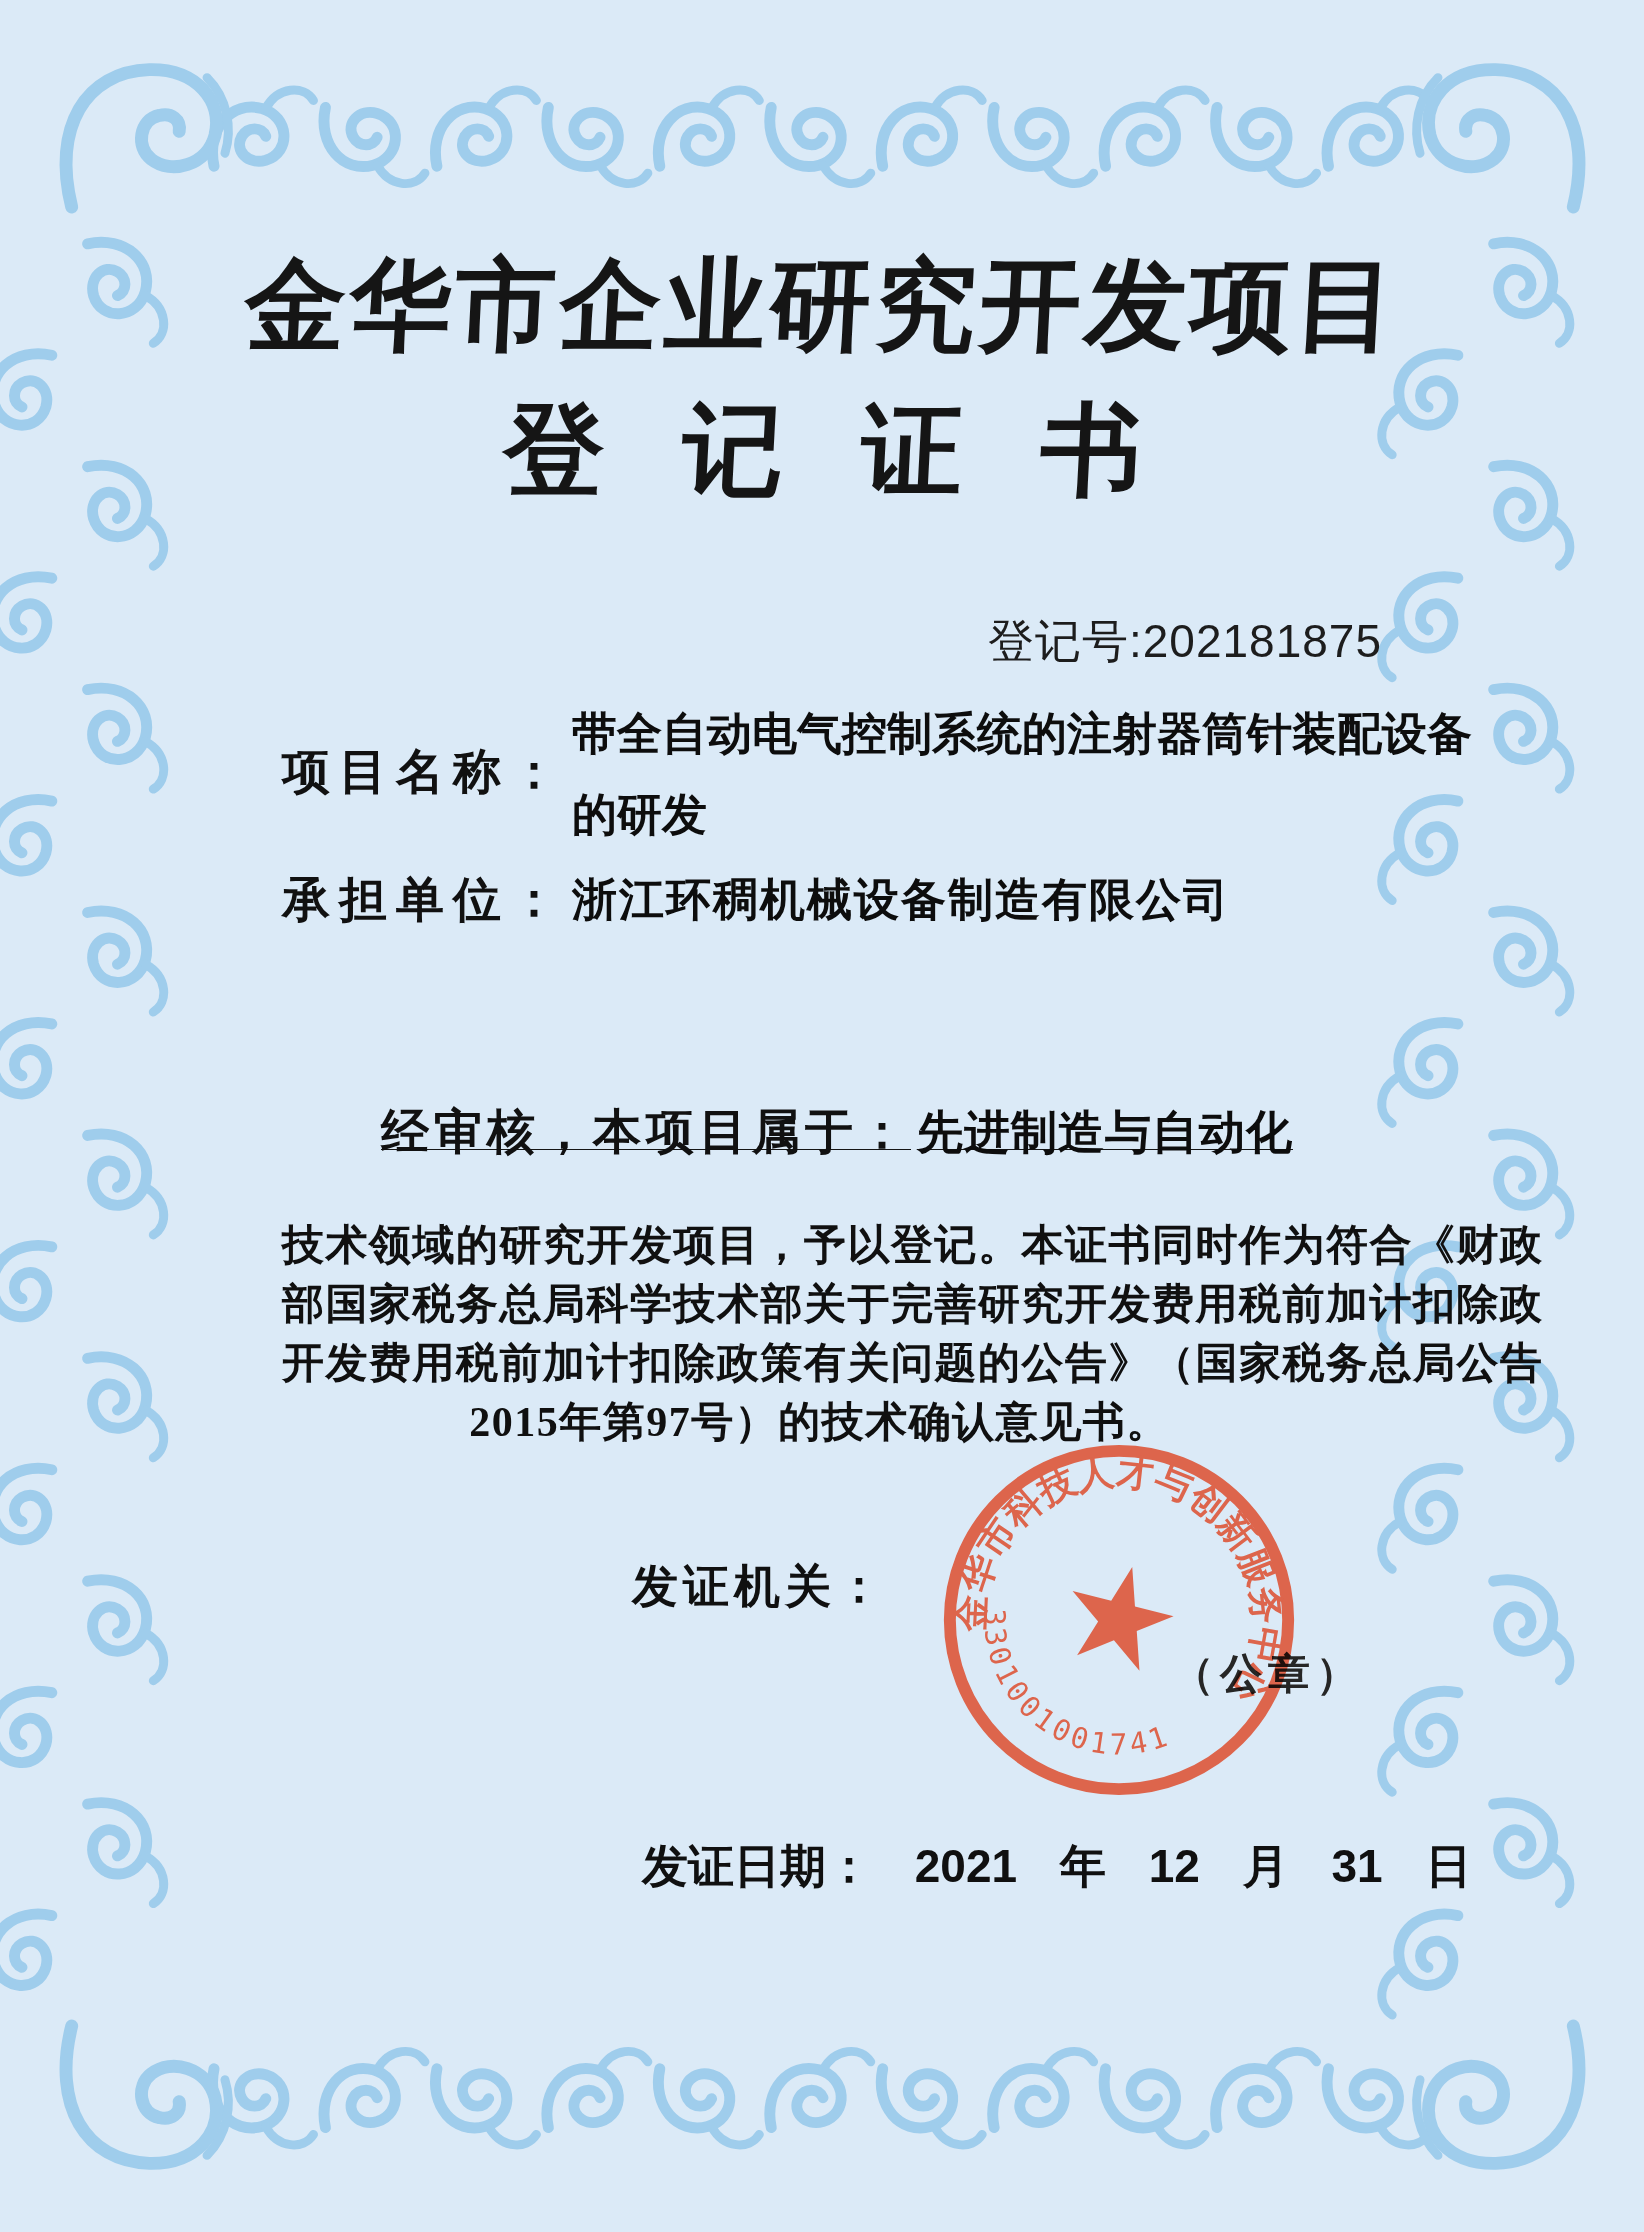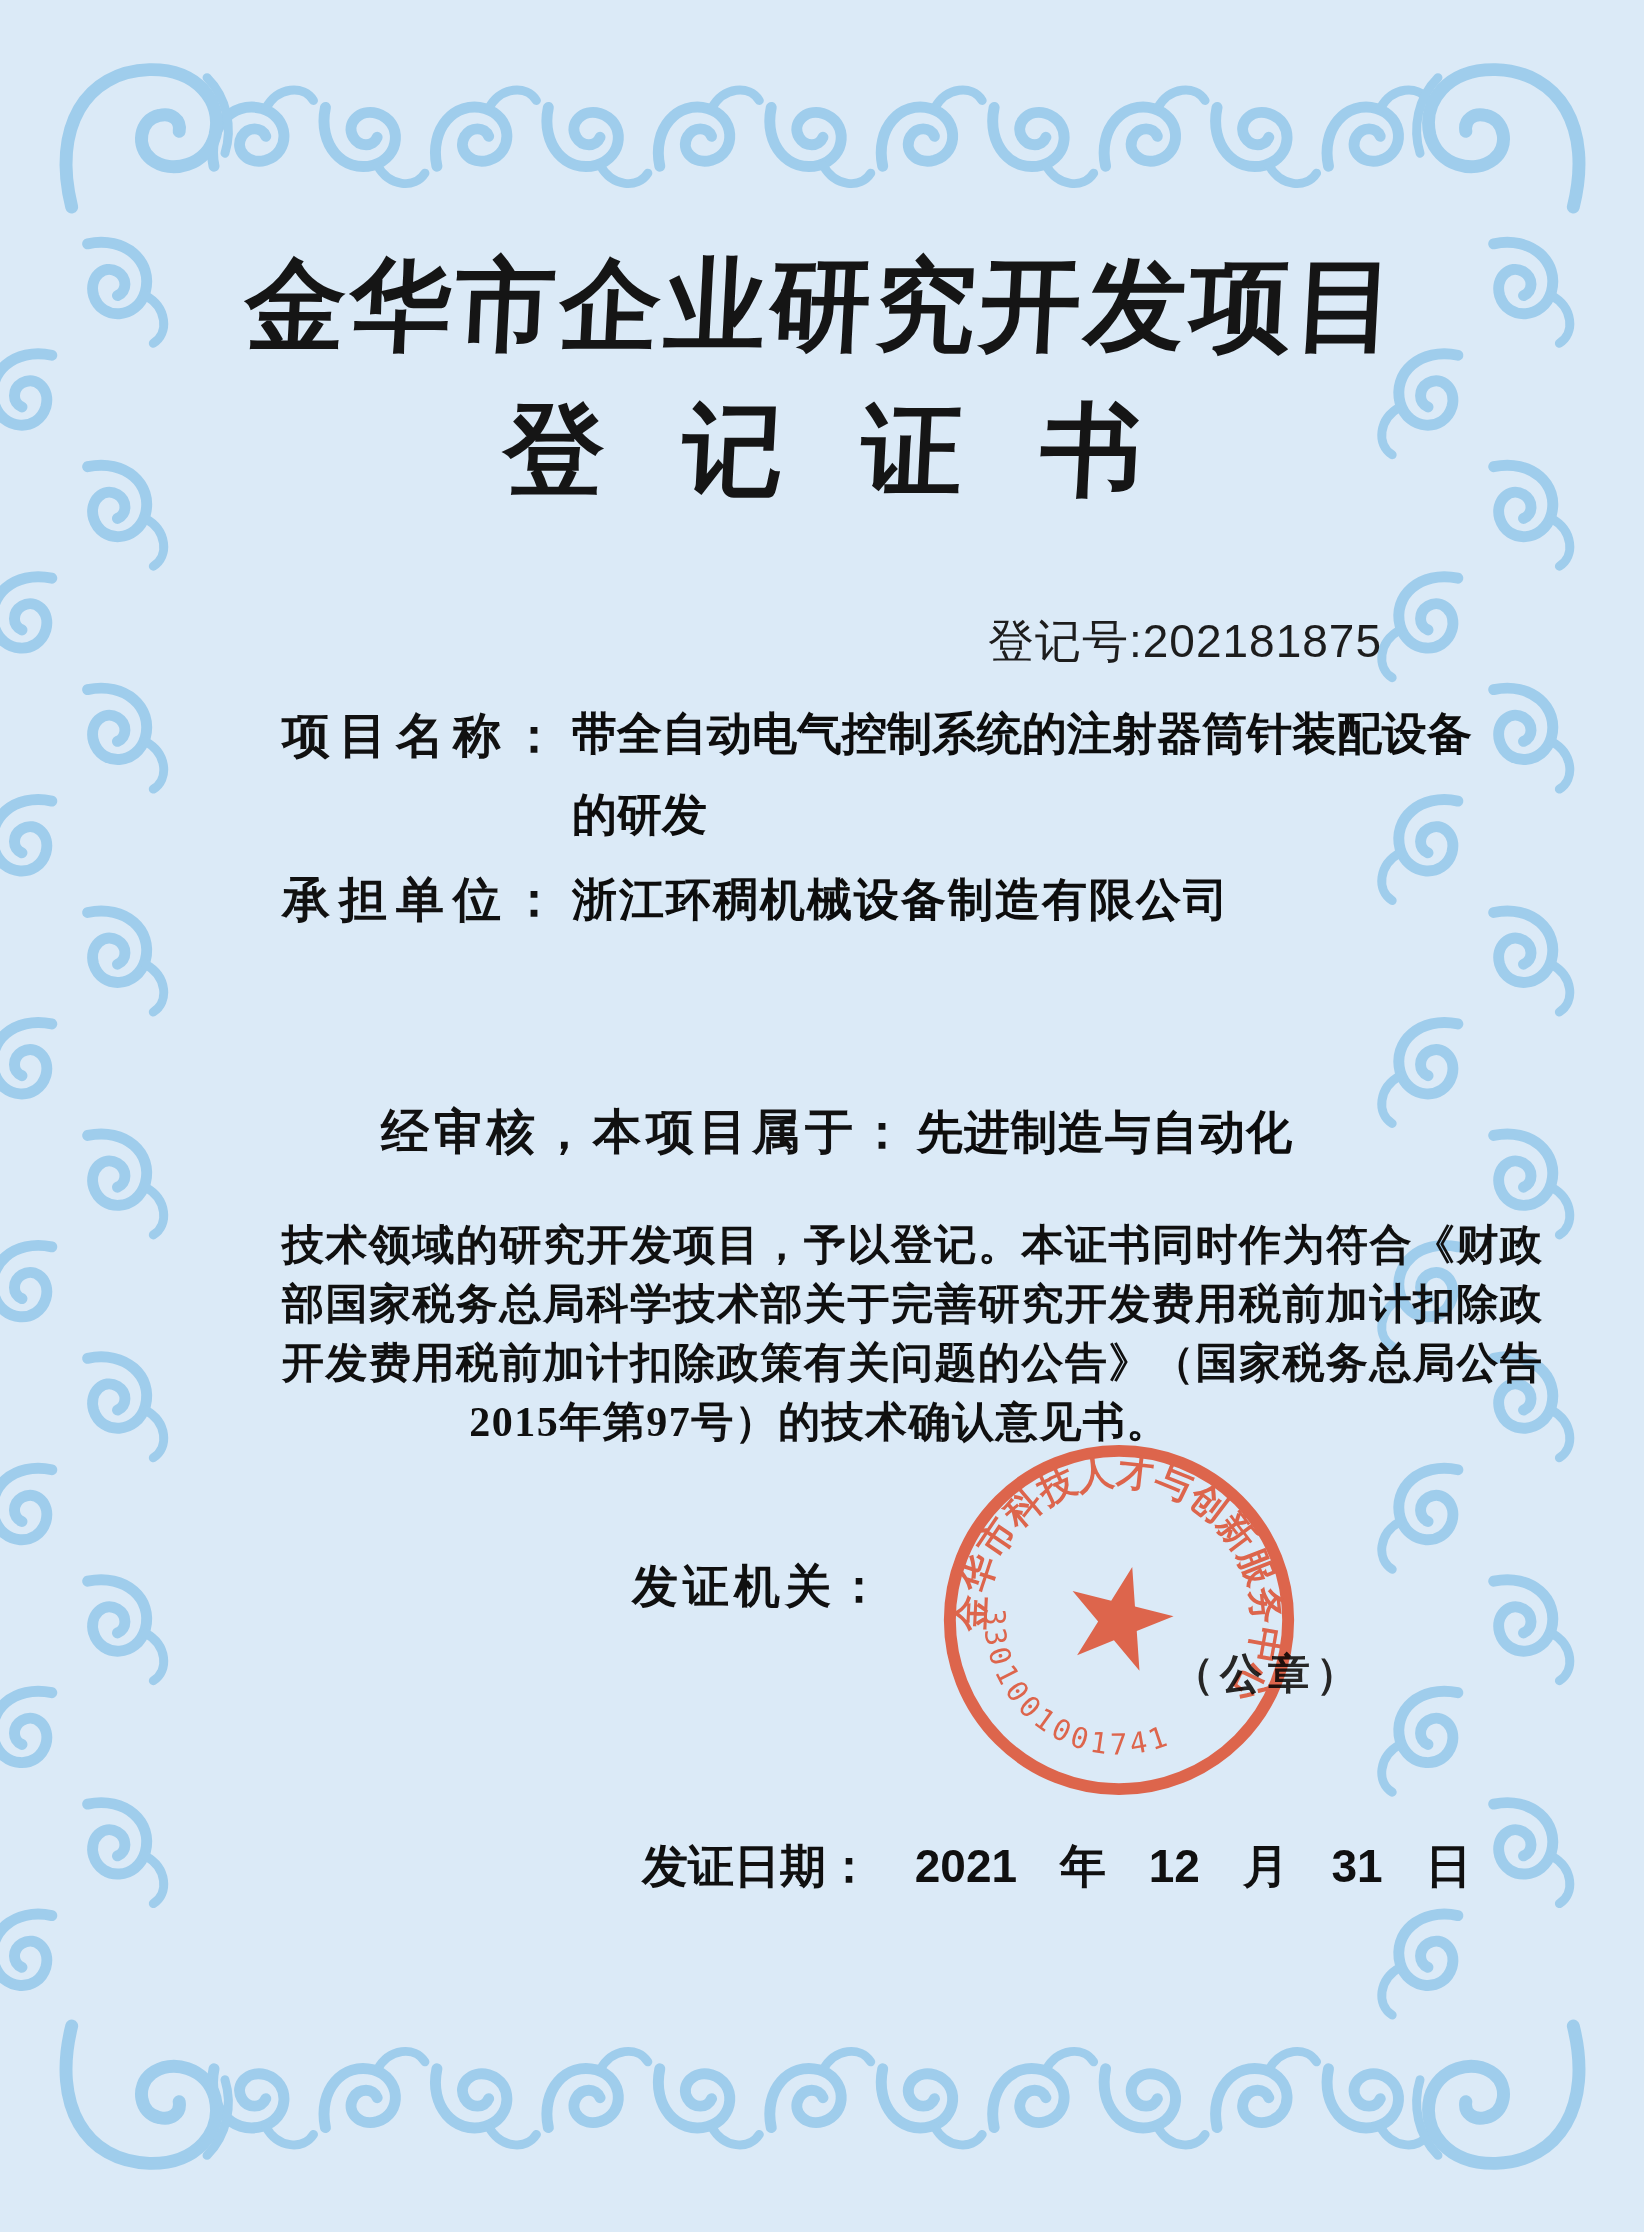--- a/index.html
+++ b/index.html
@@ -39,21 +39,21 @@
     font-family:"Liberation Serif","DejaVu Serif",serif;
     font-weight:700;font-size:48px;letter-spacing:9px;color:#111;
   }
   .val{
     position:absolute;left:572px;
     font-family:"Liberation Sans","DejaVu Sans",sans-serif;
     font-weight:600;font-size:45px;letter-spacing:0px;color:#0d0d0d;
     white-space:nowrap;
   }
   .review{
-    position:absolute;top:1100px;left:381px;white-space:nowrap;
+    position:absolute;top:1100px;left:381px;white-space:nowrap;text-decoration:underline;
   }
   .review .prefix{
     font-family:"Liberation Serif","DejaVu Serif",serif;
     font-weight:700;font-size:48px;letter-spacing:5px;color:#111;
   }
   .review .cat{
     font-family:"Liberation Sans","DejaVu Sans",sans-serif;
     font-weight:700;font-size:46px;letter-spacing:1px;color:#0d0d0d;margin-left:6px;
   }
   .bodytext{
@@ -171,21 +171,21 @@
 
   <div class="content">
 
     <div class="title1">金华市企业研究开发项目</div>
     <div class="title2">登记证书</div>
 
     <div class="regline">
       <span>登记号:</span><span>202181875</span>
     </div>
 
-    <div class="lbl" style="top:704px;">项目名称：</div>
+    <div class="lbl" style="top:740px;">项目名称：</div>
     <div class="val" style="top:704px;">带全自动电气控制系统的注射器筒针装配设备</div>
     <div class="val" style="top:785px;">的研发</div>
 
     <div class="lbl" style="top:868px;">承担单位：</div>
     <div class="val" style="top:870px;letter-spacing:2px;">浙江环稠机械设备制造有限公司</div>
 
     <div class="review">
       <span class="prefix">经审核，本项目属于：</span><span class="cat">先进制造与自动化</span>
     </div>
 

